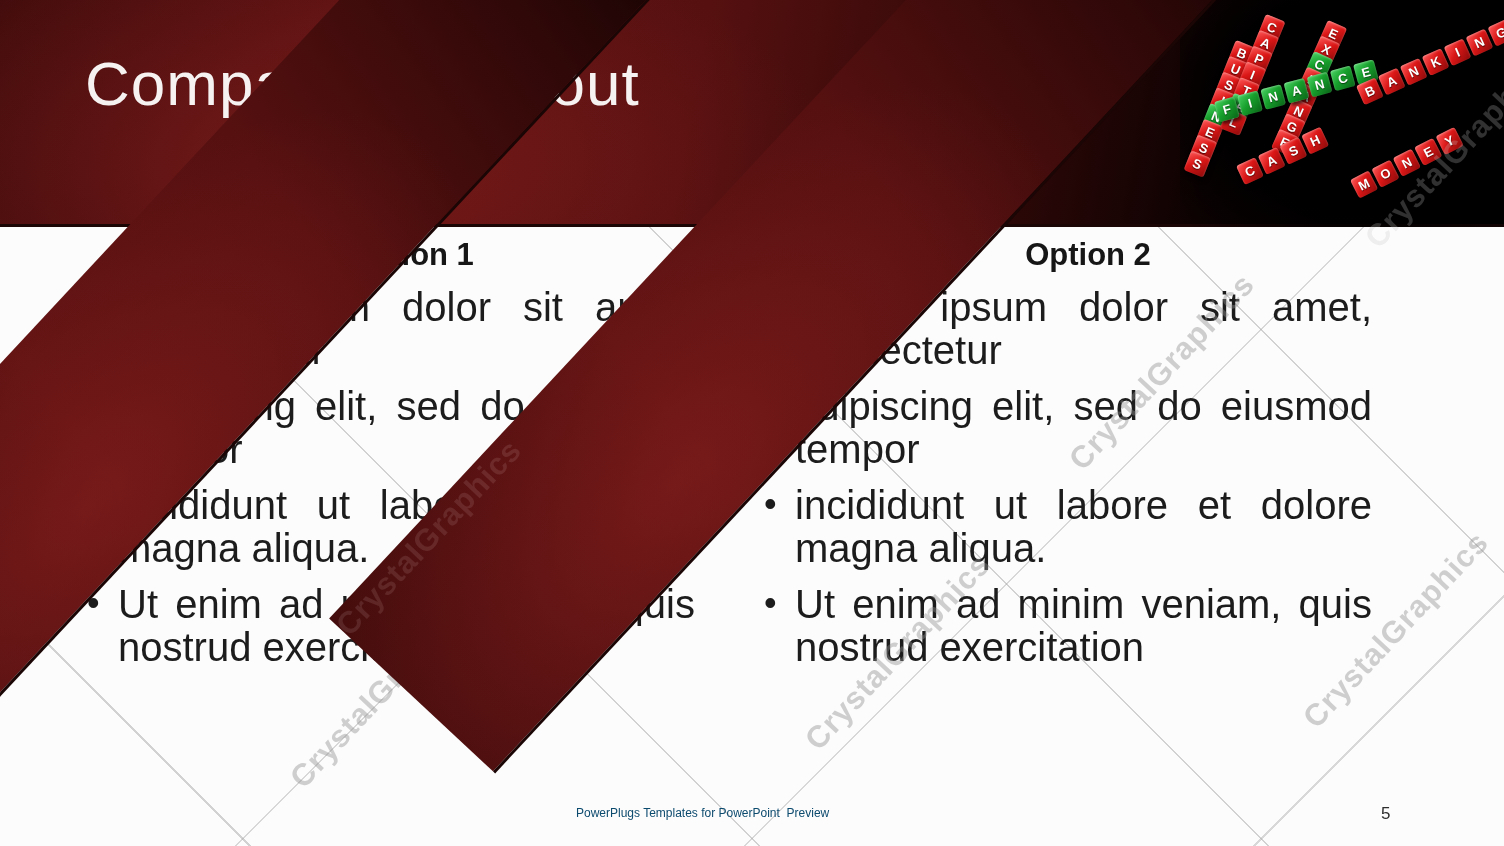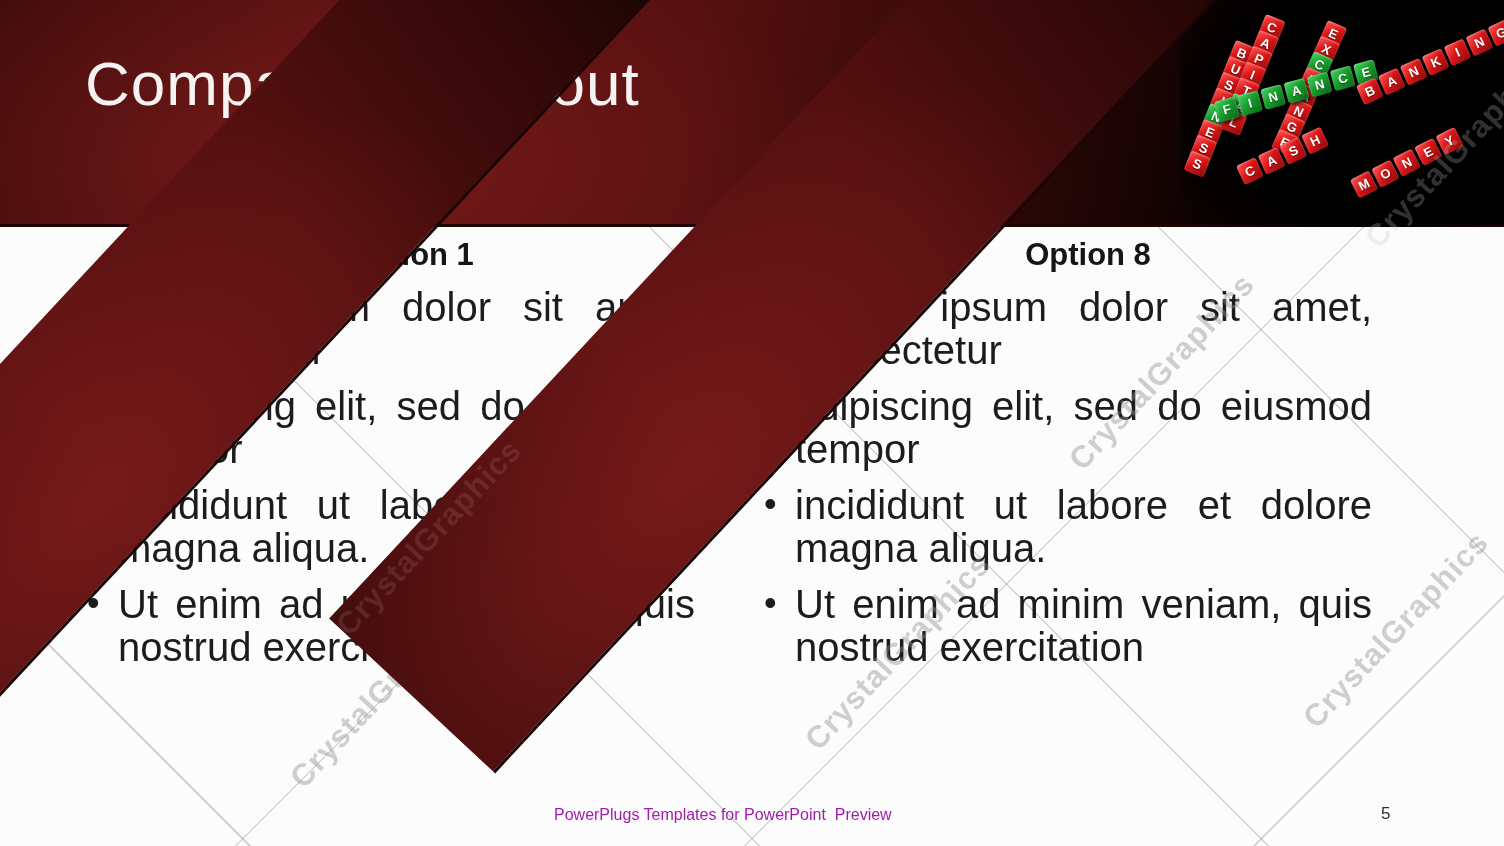--- a/index.html
+++ b/index.html
@@ -68,22 +68,22 @@
     position:relative;width:577px;margin:0 0 13px 0;
     font-size:40px;line-height:43px;color:#1c1c1c;
     text-align:justify;text-justify:inter-word;
   }
   .bullet-list li::before{
     content:"\2022";position:absolute;left:-31px;top:-2px;
     font-size:36px;color:#1c1c1c;
   }
   
   .footer-text{
-    position:absolute;left:554px;top:806px;
-    font-size:16px;color:#a21caf;white-space:pre;
+    position:absolute;left:576px;top:806px;
+    font-size:12px;color:#0c4a6e;white-space:pre;
   }
   .page-number{
     position:absolute;left:1381px;top:804px;
     font-size:17px;color:#2e2e2e;
   }
 </style>
 </head>
 <body>
 
 <div class="slide">
@@ -161,21 +161,21 @@
     <h2 class="option-heading">Option 1</h2>
     <ul class="bullet-list">
         <li>Lorem ipsum dolor sit amet, consectetur</li>
         <li>adipiscing elit, sed do eiusmod tempor</li>
         <li>incididunt ut labore et dolore magna aliqua.</li>
         <li>Ut enim ad minim veniam, quis nostrud exercitation</li>
       </ul>
   </div>
 
   <div class="column c2">
-    <h2 class="option-heading">Option 8</h2>
+    <h2 class="option-heading">Option 2</h2>
     <ul class="bullet-list">
         <li>Lorem ipsum dolor sit amet, consectetur</li>
         <li>adipiscing elit, sed do eiusmod tempor</li>
         <li>incididunt ut labore et dolore magna aliqua.</li>
         <li>Ut enim ad minim veniam, quis nostrud exercitation</li>
       </ul>
   </div>
 
   <span class="footer-text">PowerPlugs Templates for PowerPoint  Preview</span>
   <span class="page-number">5</span>

